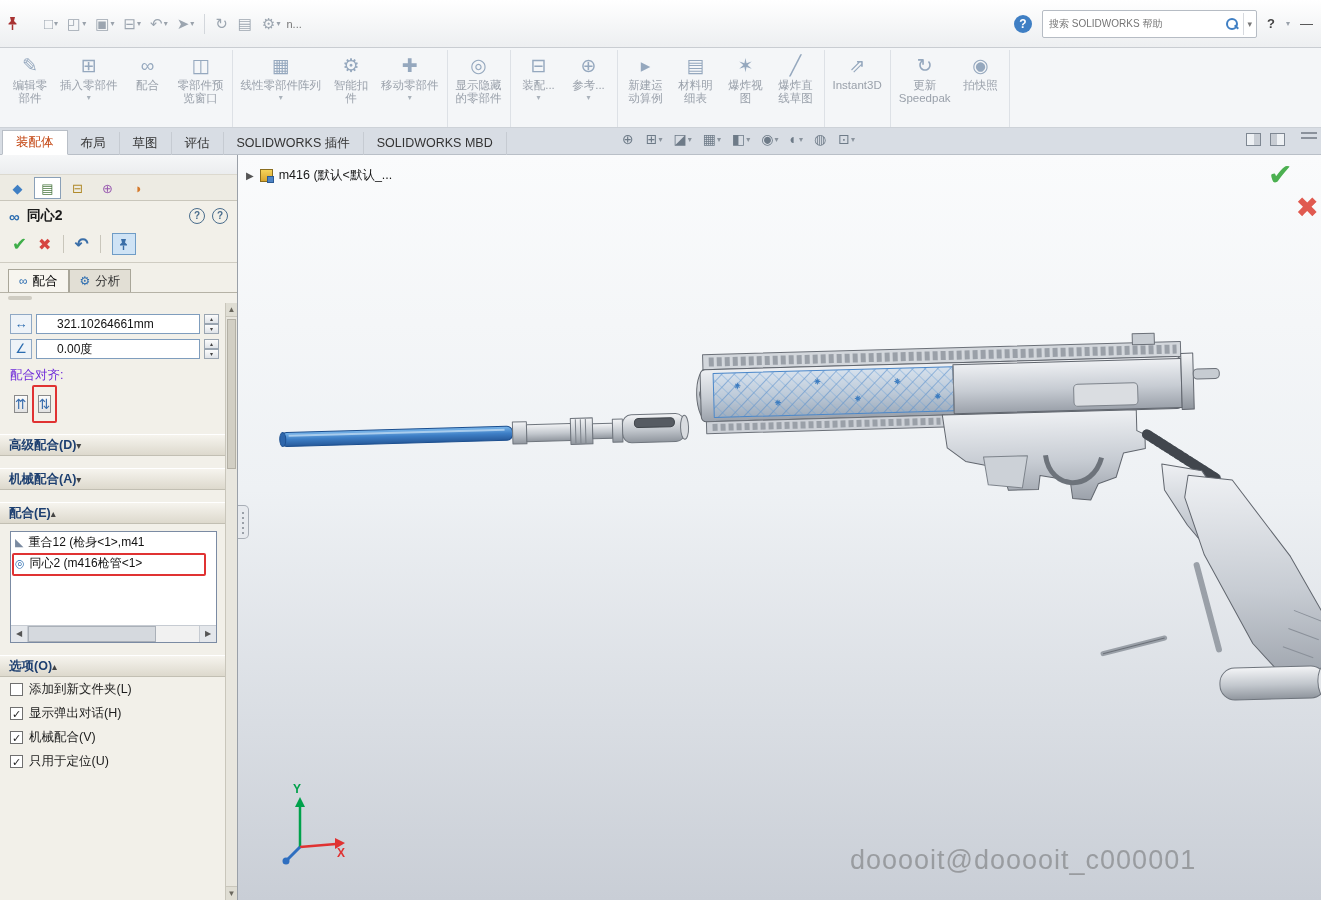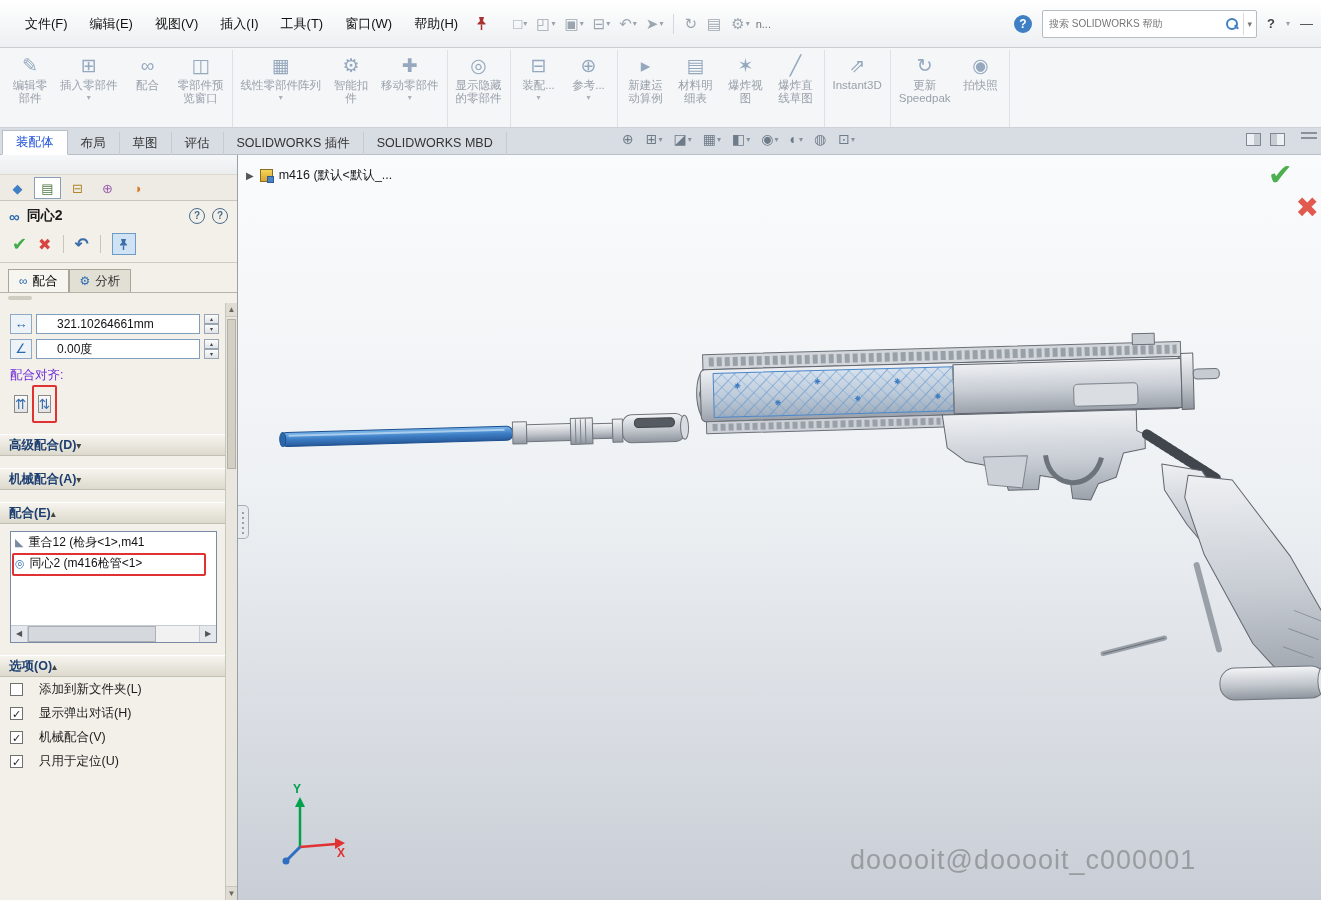--- a/index.html
+++ b/index.html
@@ -37,21 +37,21 @@
 .rgroup{display:flex;border-right:1px solid #dde1e6;padding:0 3px;align-items:flex-start}
 .rbtn{min-width:50px;padding:5px 5px 2px;display:flex;flex-direction:column;align-items:center;gap:2px}
 .ricon{font-size:19px;line-height:22px;color:#7e95b0;opacity:.8}
 .rlabel{font-size:11.5px;line-height:13px;color:#9aa1ab;text-align:center;white-space:pre-line}
 .rarrow{font-size:8px;color:#aab2bb;line-height:8px;min-height:8px}
 
 
 .tabrow{position:absolute;left:0;top:128px;width:1321px;height:27px;background:#d8dde4;border-bottom:1px solid #b9bfc7}
 .tabs{display:flex;align-items:flex-end;height:27px;padding-left:2px}
 .tab{padding:0 13px;line-height:23px;font-size:12.5px;color:#333;border-right:1px solid #c6cbd2;cursor:default}
-.tab.active{background:#fff;border:1px solid #b9bfc7;border-bottom:1px solid #fff;color:#1d4ed8}
+.tab.active{background:#fff;border:1px solid #b9bfc7;border-bottom:1px solid #fff;color:#c2410c}
 .hud{position:absolute;left:622px;top:3px;display:flex;align-items:center;gap:11px}
 .hudi{display:flex;align-items:center;gap:1px}
 .hudg{font-size:14px;color:#6e7b88}
 .hudarr{font-size:8px;color:#8a939d}
 .tr-right{position:absolute;right:36px;top:5px;display:flex;gap:9px;align-items:center}
 .paneico{width:15px;height:13px;border:1px solid #7e8792;background:linear-gradient(90deg,#eef1f4 50%,#c7ccd3 50%)}
 .paneico.r{background:linear-gradient(90deg,#c7ccd3 50%,#eef1f4 50%)}
 .corner{position:absolute;right:4px;top:4px;display:flex;flex-direction:column;gap:3px}
 .corner span{display:block;width:16px;height:2px;background:#8a919b}
 
@@ -105,50 +105,41 @@
 .litem{display:flex;align-items:center;gap:5px;height:21px;padding:0 4px;font-size:12px;color:#111;white-space:nowrap;overflow:hidden}
 .litem .lico{font-size:11px;flex:none}
 .lico.co{color:#7a8aa0}
 .lico.cc{color:#2b6cb0;font-weight:bold}
 .annot2{position:absolute;left:1px;top:21px;width:194px;height:23px;border:2px solid #e03232;border-radius:2px;pointer-events:none}
 .hsb{position:absolute;left:0;right:0;bottom:0;height:17px;background:#f1f1f1;border-top:1px solid #c6cbd2;display:flex}
 .hsb-a{width:17px;height:16px;background:#e4e7eb;border-right:1px solid #c6cbd2;font-size:8px;text-align:center;line-height:16px;color:#555}
 .hsb-a.r{border-right:none;border-left:1px solid #c6cbd2}
 .hsb-track{flex:1;position:relative}
 .hsb-thumb{position:absolute;left:0;top:0;height:16px;width:128px;background:#d5d9de;border:1px solid #aab0b8}
-.optrow{display:flex;align-items:center;gap:16px;height:23px;font-size:12.5px;color:#1c1c1c;margin-top:1px}
+.optrow{display:flex;align-items:center;gap:6px;height:23px;font-size:12.5px;color:#1c1c1c;margin-top:1px}
 
 
 .viewport{position:absolute;left:238px;top:155px;width:1083px;height:745px;background:linear-gradient(180deg,#fafbfc 0%,#eef1f4 45%,#c9ced6 100%);overflow:hidden}
 .rifle{position:absolute;left:0;top:0;z-index:1}
 .flyout{position:absolute;left:8px;top:12px;display:flex;align-items:center;gap:6px;font-size:12.5px;color:#1a1a1a;z-index:3}
 .flyout .fa{font-size:10px;color:#555}
 .fcube{width:13px;height:13px;background:linear-gradient(#f5d35a,#d9a62e);border:1px solid #8a6d1f;position:relative;flex:none}
 .fcube i{position:absolute;right:-2px;bottom:-2px;width:7px;height:7px;background:#4d83c4;border:1px solid #2b5a94}
 .vp-check{position:absolute;top:2px;right:28px;font-size:30px;color:#4cb051;text-shadow:0 1px 0 rgba(255,255,255,.8);z-index:3}
 .vp-x{position:absolute;top:36px;right:2px;font-size:28px;color:#e05a50;text-shadow:0 1px 0 rgba(255,255,255,.8);z-index:3}
 .watermark{position:absolute;left:612px;top:690px;font-size:27px;color:#8d8f92;opacity:.8;letter-spacing:1px;z-index:2}
 .pm-grip{position:absolute;left:238px;top:505px;width:11px;height:34px;background:#e7eaee;border:1px solid #a8aeb6;border-left:none;border-radius:0 5px 5px 0;z-index:6}
 .pm-grip::after{content:"";display:block;margin:6px auto;width:2px;height:22px;background:repeating-linear-gradient(#9aa0a8 0 2px,transparent 2px 5px)}
 </style>
 </head>
 <body>
 
 <div class="app">
 
   <div class="titlebar">
-    <div class="menubar">
-      <span class="menu-item">文件(F)</span>
-      <span class="menu-item">编辑(E)</span>
-      <span class="menu-item">视图(V)</span>
-      <span class="menu-item">插入(I)</span>
-      <span class="menu-item">工具(T)</span>
-      <span class="menu-item">窗口(W)</span>
-      <span class="menu-item">帮助(H)</span>
-    </div>
     <span class="pinicon">
       <svg width="13" height="15" viewBox="0 0 13 15">
           <path d="M4 1 h5 l-1 4 2.5 2.5 v1 H2.5 v-1 L5 5 z" fill="#a83232"></path>
           <line x1="6.5" y1="8.5" x2="6.5" y2="14" stroke="#a83232" stroke-width="1.5"></line>
         </svg>
     </span>
     <div class="qb">
       <span class="qbi">
           <span class="qico">□</span>
           <span class="qarr">▾</span>

